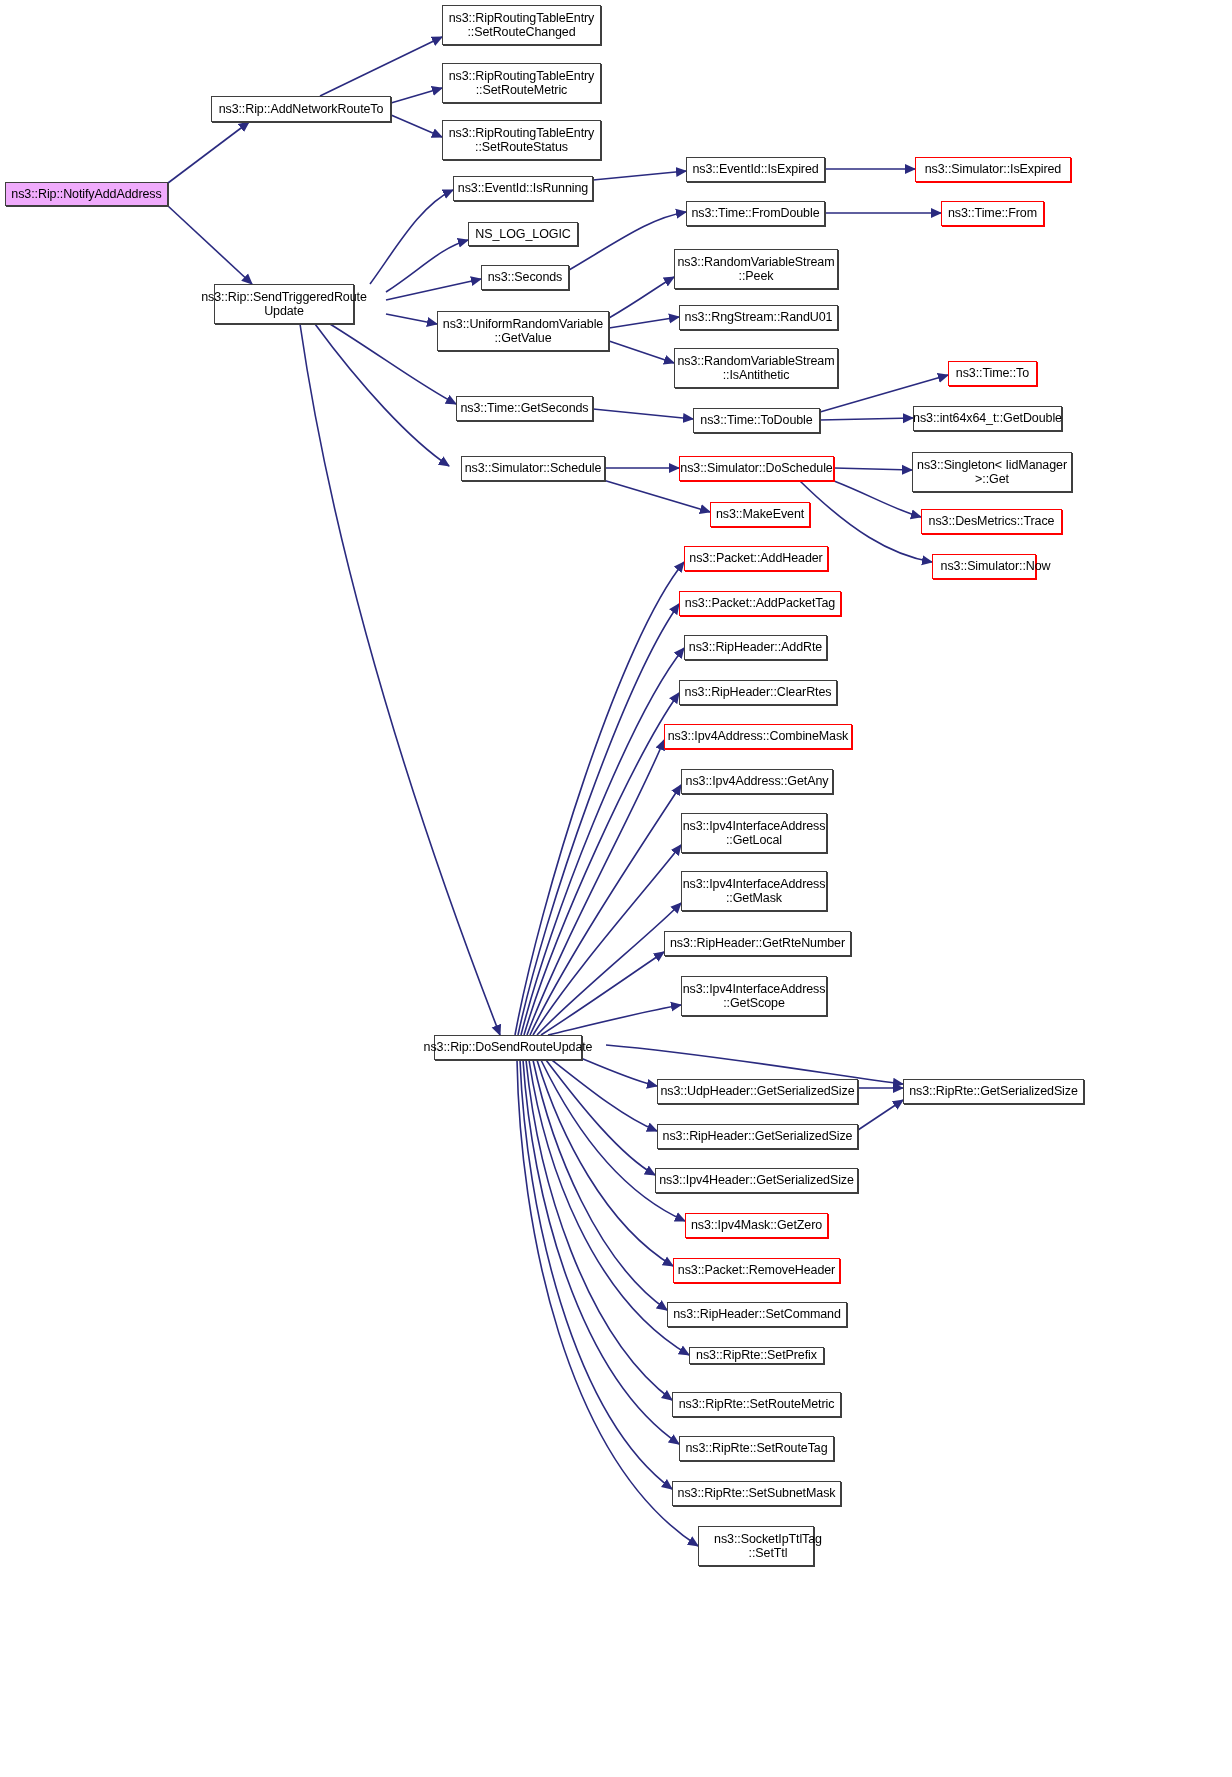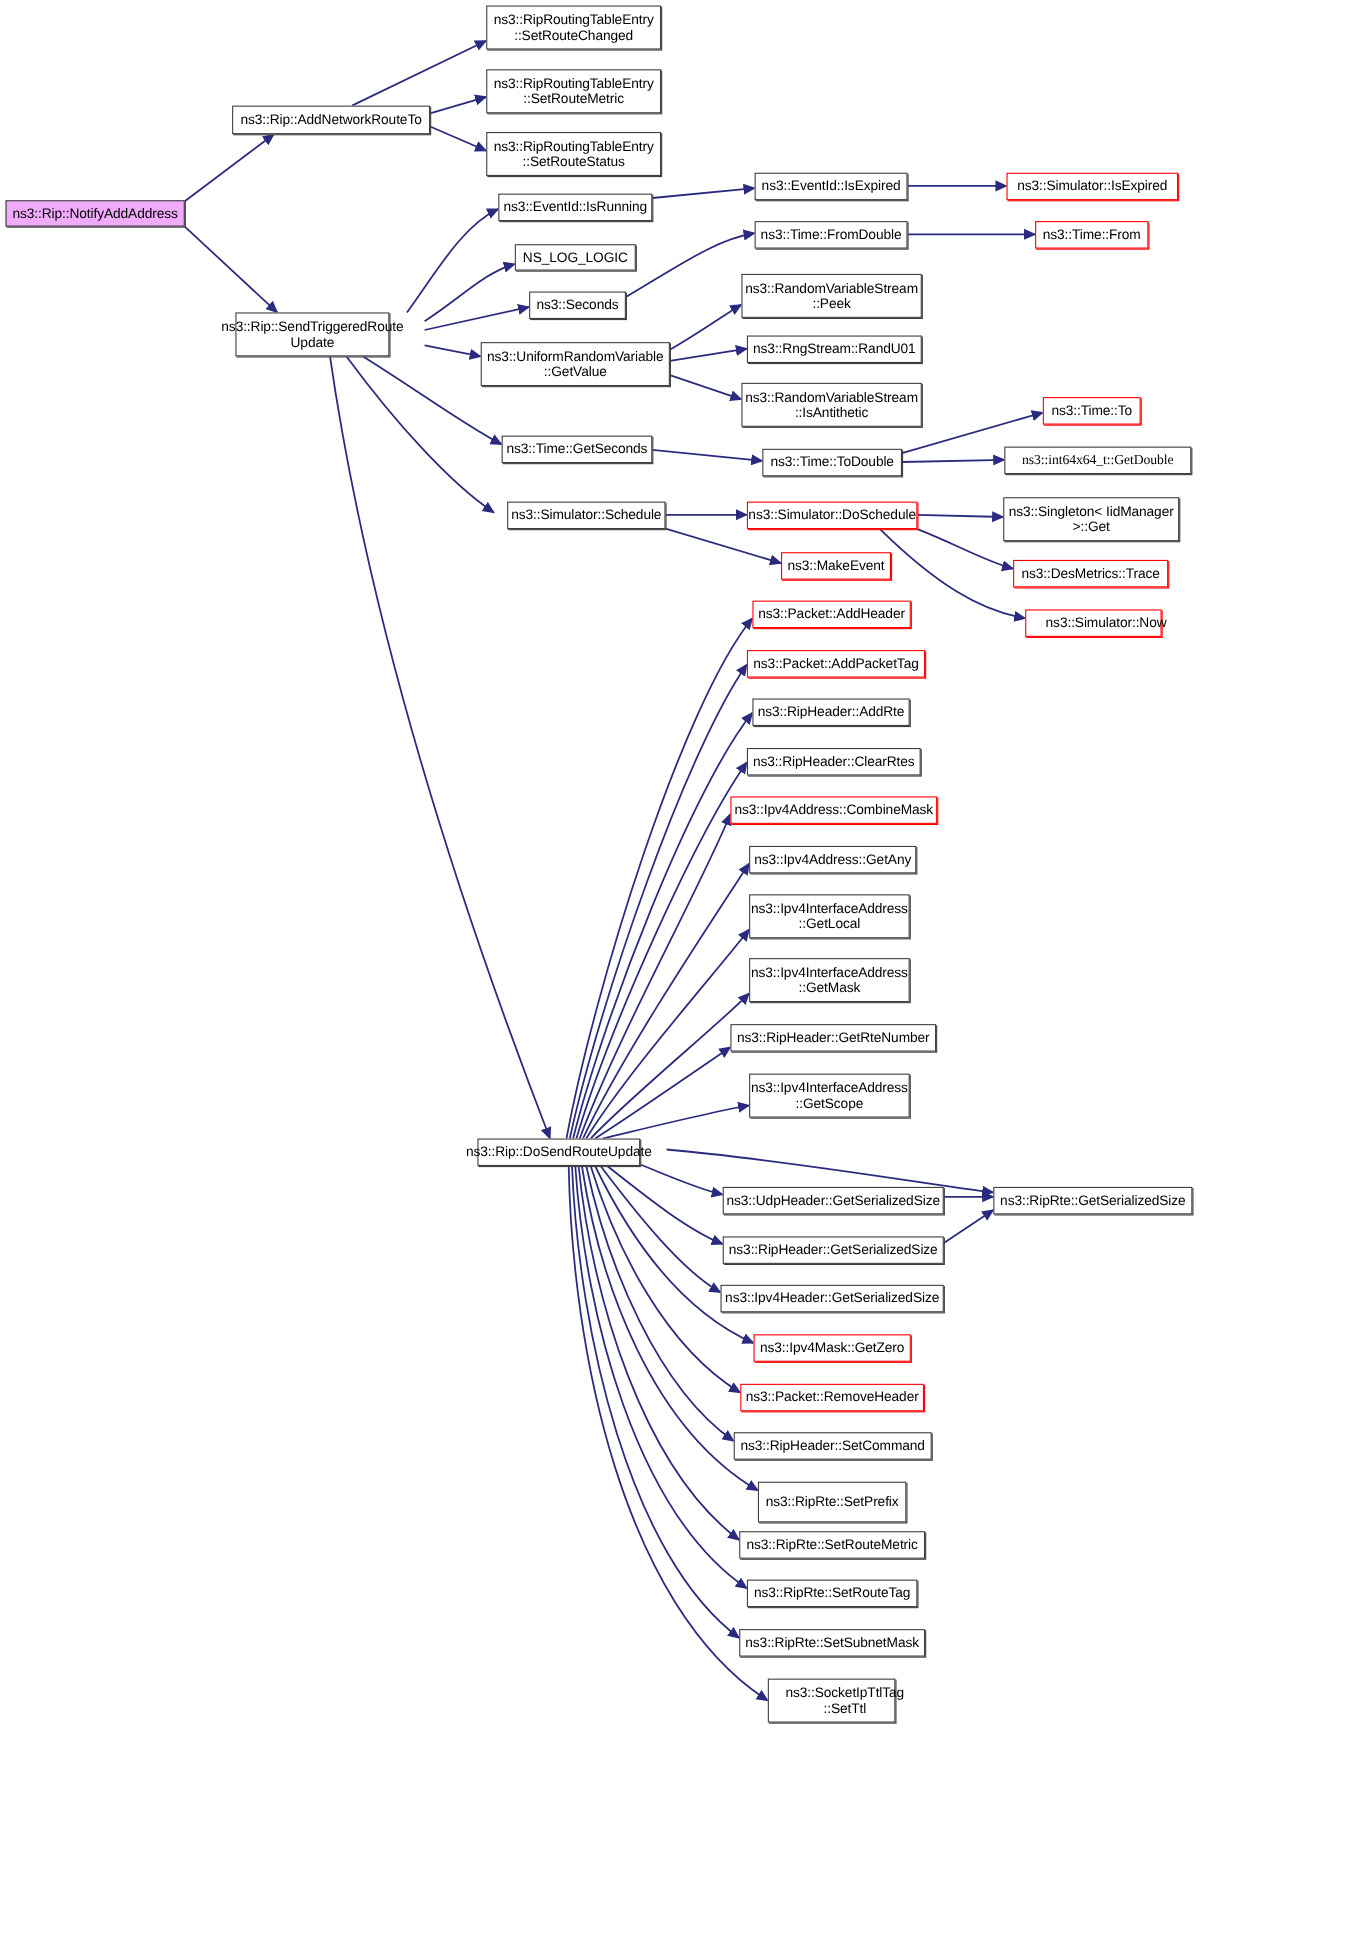--- a/index.html
+++ b/index.html
@@ -139,46 +139,46 @@
 ::Peek</div>
       <div class="node" style="left: 679px; top: 305px; width: 159px; height: 25px;">ns3::RngStream::RandU01</div>
       <div class="node" style="left: 674px; top: 348px; width: 164px; height: 40px;">ns3::RandomVariableStream
 ::IsAntithetic</div>
       <div class="node" style="left: 693px; top: 408px; width: 127px; height: 25px;">ns3::Time::ToDouble</div>
       <div class="node red" style="left: 679px; top: 456px; width: 155px; height: 25px;">ns3::Simulator::DoSchedule</div>
       <div class="node red" style="left: 710px; top: 502px; width: 100px; height: 25px;">ns3::MakeEvent</div>
       <div class="node red" style="left: 915px; top: 157px; width: 156px; height: 25px;">ns3::Simulator::IsExpired</div>
       <div class="node red" style="left: 941px; top: 201px; width: 103px; height: 25px;">ns3::Time::From</div>
       <div class="node red" style="left: 948px; top: 361px; width: 89px; height: 25px;">ns3::Time::To</div>
-      <div class="node" style="left: 913px; top: 406px; width: 170px; height: 25px; font-family: Liberation Serif, serif;">ns3::int64x64_t::GetDouble</div>
+      <div class="node" style="left: 913px; top: 406px; width: 149px; height: 25px;">ns3::int64x64_t::GetDouble</div>
       <div class="node" style="left: 912px; top: 452px; width: 160px; height: 40px;">ns3::Singleton&lt; IidManager
 &gt;::Get</div>
       <div class="node red" style="left: 921px; top: 509px; width: 141px; height: 25px;">ns3::DesMetrics::Trace</div>
-      <div class="node red" style="left: 932px; top: 554px; width: 124px; height: 25px; padding-left: 23px;">ns3::Simulator::Now</div>
+      <div class="node red" style="left: 932px; top: 554px; width: 104px; height: 25px; padding-left: 23px;">ns3::Simulator::Now</div>
       <div class="node" style="left: 434px; top: 1035px; width: 148px; height: 25px;">ns3::Rip::DoSendRouteUpdate</div>
       <div class="node red" style="left: 684px; top: 546px; width: 144px; height: 25px;">ns3::Packet::AddHeader</div>
       <div class="node red" style="left: 679px; top: 591px; width: 162px; height: 25px;">ns3::Packet::AddPacketTag</div>
       <div class="node" style="left: 684px; top: 635px; width: 143px; height: 25px;">ns3::RipHeader::AddRte</div>
       <div class="node" style="left: 679px; top: 680px; width: 158px; height: 25px;">ns3::RipHeader::ClearRtes</div>
       <div class="node red" style="left: 664px; top: 724px; width: 188px; height: 25px;">ns3::Ipv4Address::CombineMask</div>
       <div class="node" style="left: 681px; top: 769px; width: 152px; height: 25px;">ns3::Ipv4Address::GetAny</div>
       <div class="node" style="left: 681px; top: 813px; width: 146px; height: 40px;">ns3::Ipv4InterfaceAddress
 ::GetLocal</div>
       <div class="node" style="left: 681px; top: 871px; width: 146px; height: 40px;">ns3::Ipv4InterfaceAddress
 ::GetMask</div>
       <div class="node" style="left: 664px; top: 931px; width: 187px; height: 25px;">ns3::RipHeader::GetRteNumber</div>
       <div class="node" style="left: 681px; top: 976px; width: 146px; height: 40px;">ns3::Ipv4InterfaceAddress
 ::GetScope</div>
       <div class="node" style="left: 657px; top: 1079px; width: 201px; height: 25px;">ns3::UdpHeader::GetSerializedSize</div>
       <div class="node" style="left: 657px; top: 1124px; width: 201px; height: 25px;">ns3::RipHeader::GetSerializedSize</div>
       <div class="node" style="left: 655px; top: 1168px; width: 203px; height: 25px;">ns3::Ipv4Header::GetSerializedSize</div>
       <div class="node red" style="left: 685px; top: 1213px; width: 143px; height: 25px;">ns3::Ipv4Mask::GetZero</div>
       <div class="node red" style="left: 673px; top: 1258px; width: 167px; height: 25px;">ns3::Packet::RemoveHeader</div>
       <div class="node" style="left: 667px; top: 1302px; width: 180px; height: 25px;">ns3::RipHeader::SetCommand</div>
-      <div class="node" style="left: 689px; top: 1347px; width: 135px; height: 37px;">ns3::RipRte::SetPrefix</div>
+      <div class="node" style="left: 689px; top: 1347px; width: 135px; height: 17px;">ns3::RipRte::SetPrefix</div>
       <div class="node" style="left: 672px; top: 1392px; width: 169px; height: 25px;">ns3::RipRte::SetRouteMetric</div>
       <div class="node" style="left: 679px; top: 1436px; width: 155px; height: 25px;">ns3::RipRte::SetRouteTag</div>
       <div class="node" style="left: 672px; top: 1481px; width: 169px; height: 25px;">ns3::RipRte::SetSubnetMask</div>
       <div class="node" style="left: 698px; top: 1526px; width: 116px; height: 40px; padding-left: 24px;">ns3::SocketIpTtlTag
 ::SetTtl</div>
       <div class="node" style="left: 903px; top: 1079px; width: 181px; height: 25px;">ns3::RipRte::GetSerializedSize</div>
     </div>
 </div>
 
 </body></html>

